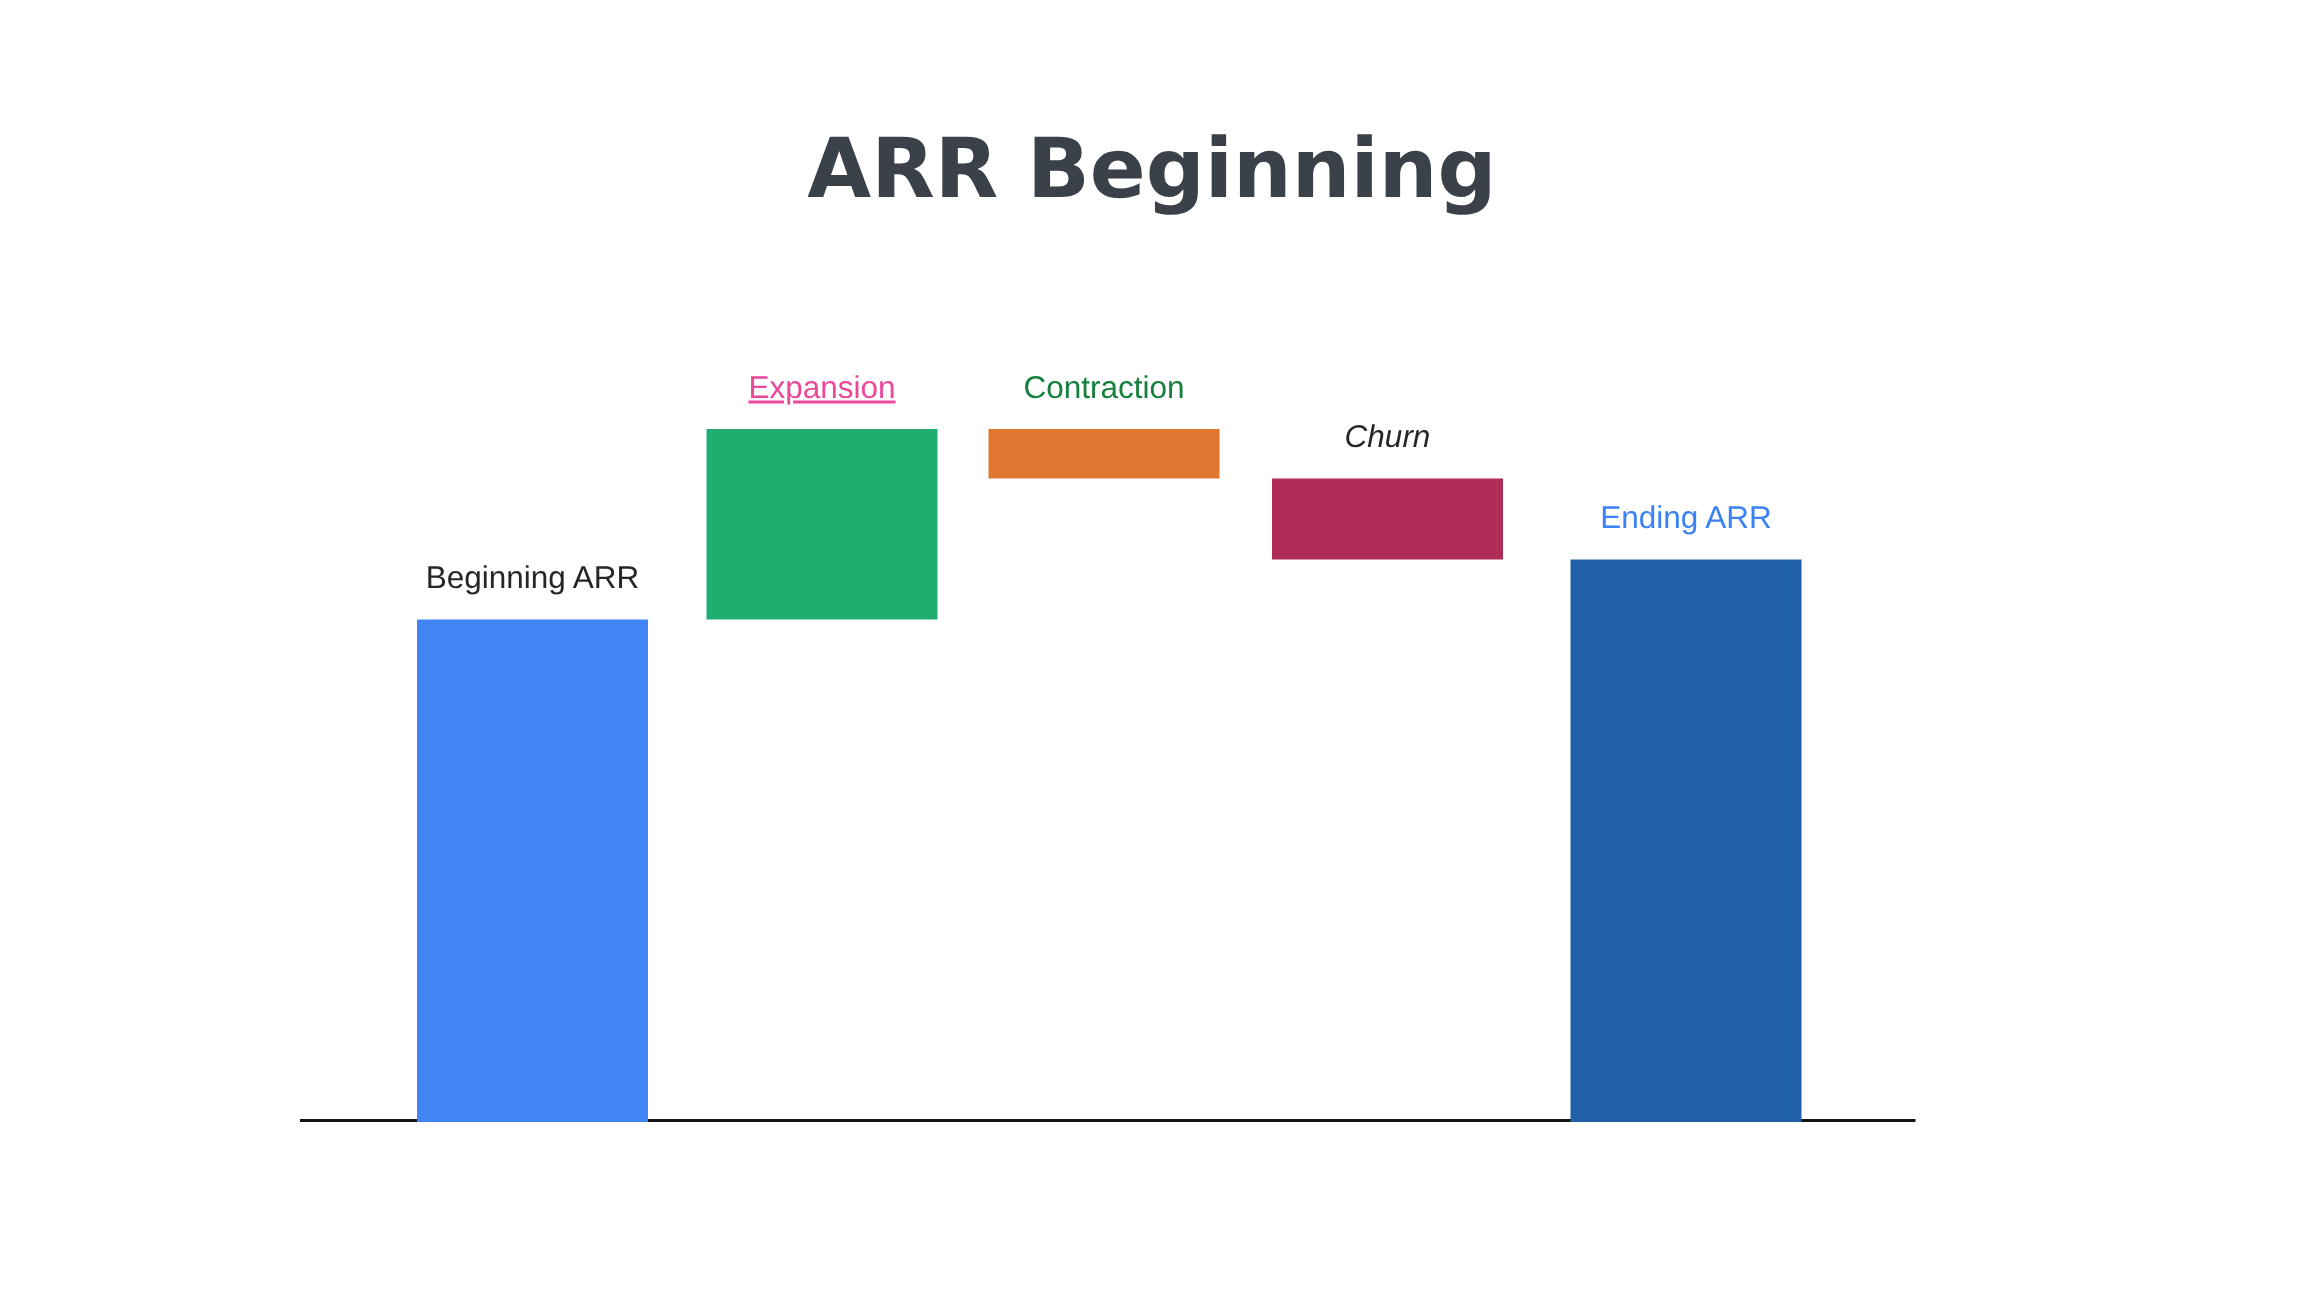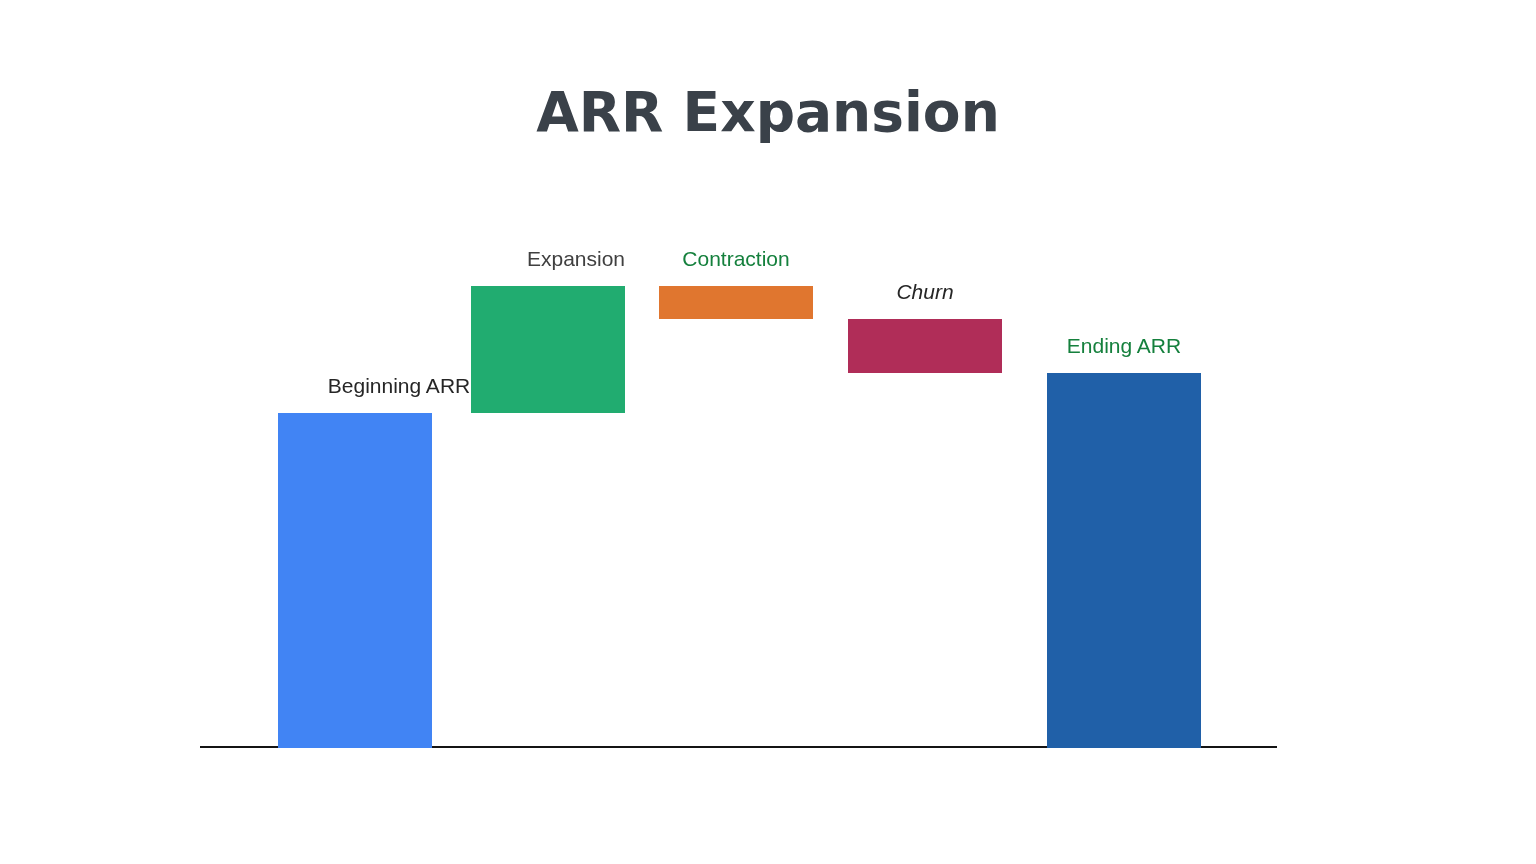--- a/index.html
+++ b/index.html
@@ -15,27 +15,27 @@
   .bar-label{
     position:absolute;transform:translateX(-50%);
     font-size:21px;font-weight:500;white-space:nowrap;line-height:22px;
   }
   .axis-line{position:absolute;left:200px;top:746px;width:1077px;height:2px;}
 </style>
 </head>
 <body>
 
 <div class="canvas">
-  <h1 class="chart-title" style="color: rgb(58, 65, 73);">ARR Expansion</h1>
+  <h1 class="chart-title" style="color: rgb(58, 65, 73);">ARR Beginning</h1>
   <div class="plot" id="plot">
     <div class="axis-line" id="axis" style="background: rgb(20, 20, 20);"></div>
   <div class="bar" style="left: 278px; top: 413px; width: 154px; height: 335px; background: rgb(65, 132, 244);"></div>
-      <div class="bar-label" style="left: 355px; top: 375px; color: rgb(38, 38, 38); margin-left: 44px;">Beginning ARR</div>
+      <div class="bar-label" style="left: 355px; top: 375px; color: rgb(38, 38, 38);">Beginning ARR</div>
       <div class="bar" style="left: 471px; top: 285.7px; width: 154px; height: 127.3px; background: rgb(33, 172, 112);"></div>
-      <div class="bar-label" style="left: 576px; top: 247.7px; color: #404040;">Expansion</div>
+      <div class="bar-label" style="left: 548px; top: 247.7px; color: #ec4899; text-decoration: underline;">Expansion</div>
       <div class="bar" style="left: 659px; top: 285.7px; width: 154px; height: 33.5px; background: rgb(224, 118, 47);"></div>
       <div class="bar-label" style="left: 736px; top: 247.7px; color: #15803d;">Contraction</div>
       <div class="bar" style="left: 848px; top: 319.2px; width: 154px; height: 53.6px; background: rgb(176, 45, 88);"></div>
       <div class="bar-label" style="left: 925px; top: 281.2px; color: rgb(38, 38, 38); font-style: italic;">Churn</div>
       <div class="bar" style="left: 1047px; top: 372.8px; width: 154px; height: 375.2px; background: rgb(32, 96, 168);"></div>
-      <div class="bar-label" style="left: 1124px; top: 334.8px; color: #15803d;">Ending ARR</div>
+      <div class="bar-label" style="left: 1124px; top: 334.8px; color: #3b82f6;">Ending ARR</div>
     </div>
 </div>
 
 </body></html>

